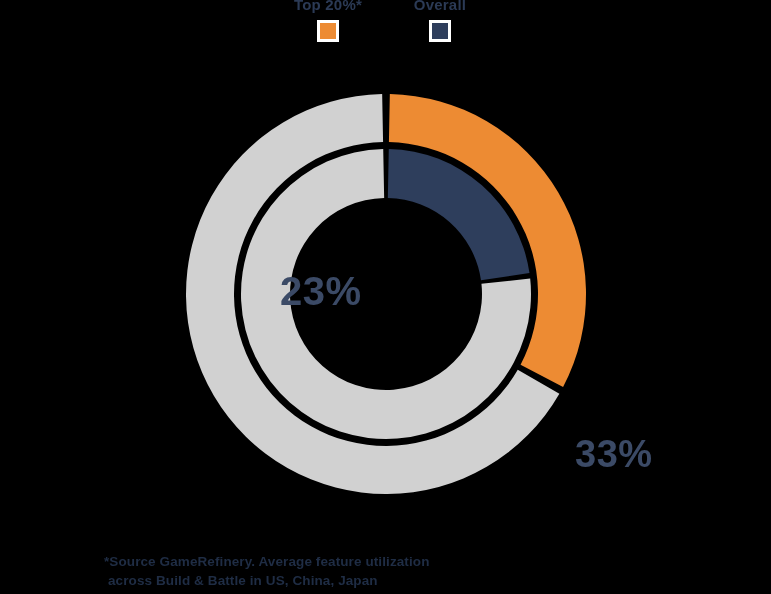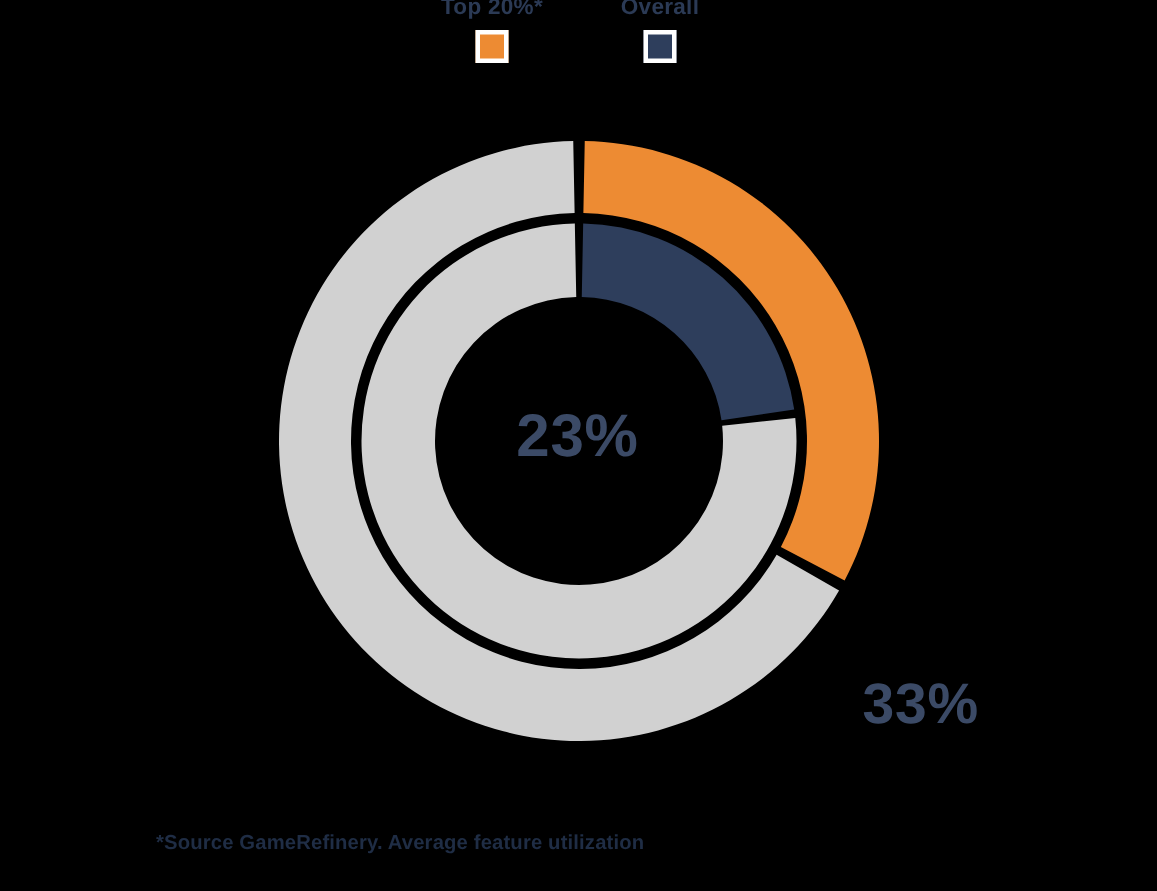--- a/index.html
+++ b/index.html
@@ -73,39 +73,37 @@
     display: block;
     width: 412px;
     height: 412px;
   }
 
   .center-value {
     position: absolute;
     left: 280px;
     top: 268px;
     width: 210px;
-    text-align: center;
     font-size: 40px;
     font-weight: 700;
     color: #3b4a66;
     letter-spacing: 0.5px;
     line-height: 46px;
   }
 
   .outer-value {
     position: absolute;
     left: 575px;
     top: 432px;
     font-size: 38px;
     font-weight: 700;
     color: #3b4a66;
     letter-spacing: 0.5px;
     line-height: 44px;
     white-space: nowrap;
-    margin-top: 16px;
   }
 
   
   .footnote {
     position: absolute;
     left: 60px;
     top: 552px;
     width: 470px;
     font-size: 13.5px;
     font-weight: 600;
@@ -153,15 +151,16 @@
         </g>
     </svg>
   </div>
 
   <div class="center-value">23%</div>
 
   <div class="outer-value">33%</div>
 
   <div class="footnote">
     <span class="footnote-line first">*Source GameRefinery. Average feature utilization</span>
+    <span class="footnote-line second">across Build &amp; Battle  in US, China, Japan</span>
   </div>
 
 </div>
 
 </body></html>

